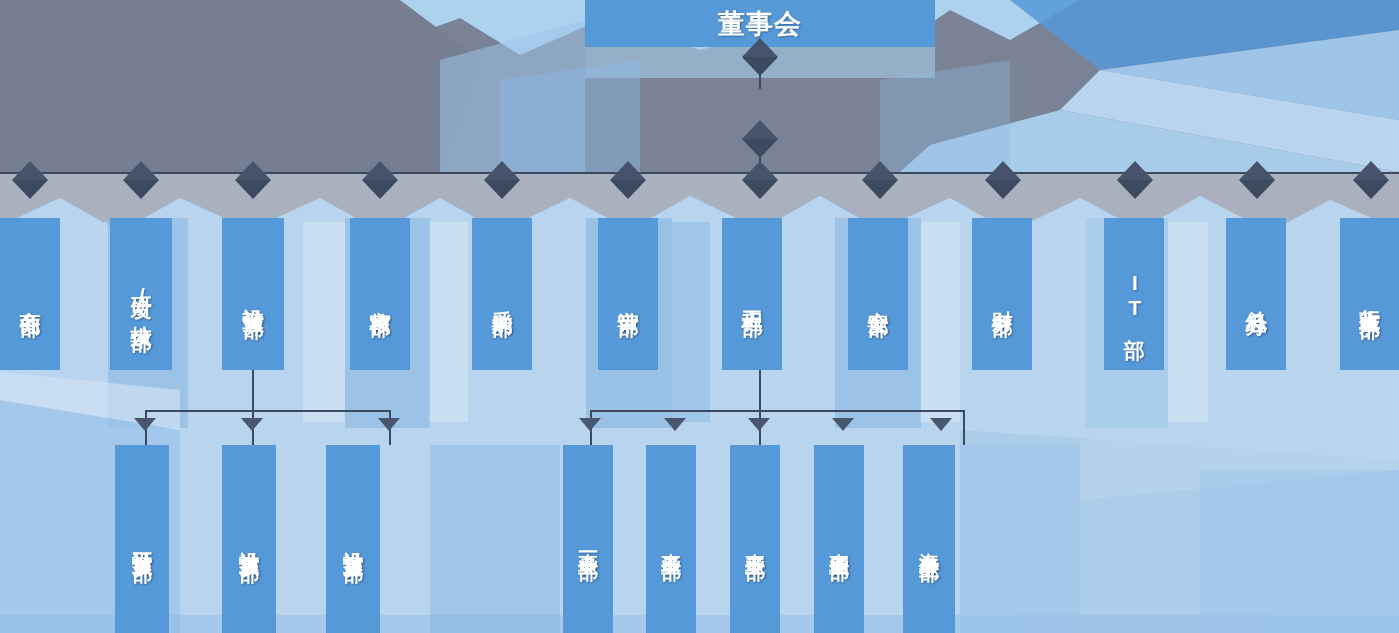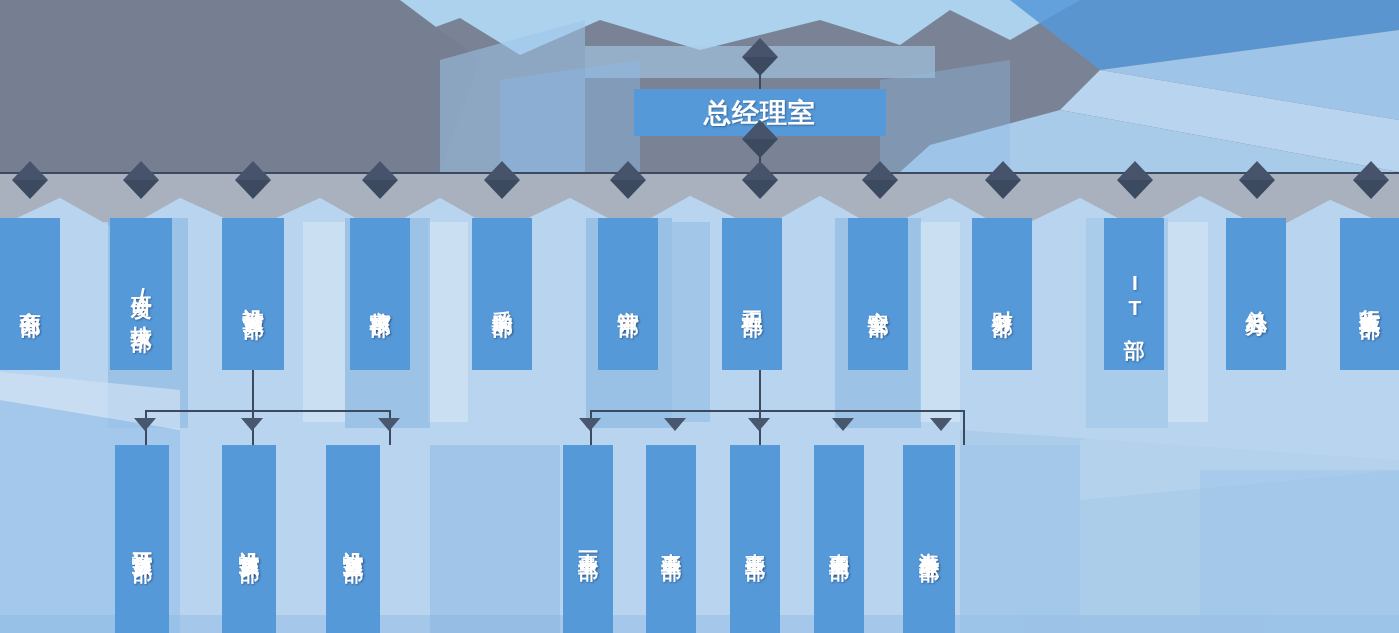--- a/index.html
+++ b/index.html
@@ -133,27 +133,27 @@
     <polygon points="1080,440 1399,400 1399,470 1080,500" fill="#b9d4ee" opacity="0.7"></polygon>
     <polygon points="0,615 1399,615 1399,633 0,633" fill="#8cb9e4" opacity="0.45"></polygon>
 
     <g opacity="0.45">
       <rect x="430" y="445" width="130" height="188" fill="#85b4e0"></rect>
       <rect x="960" y="445" width="120" height="188" fill="#9cc4e9"></rect>
       <rect x="1200" y="470" width="199" height="163" fill="#9cc4e9"></rect>
     </g>
   </svg>
 
+  <div class="node top" style="left:585px; top:0px; width:350px; height:47px;">
+    <span>董事会</span>
+  </div>
 
   <div class="vline" style="left:759px; top:47px; height:42px;"></div>
   <div class="diamond dark" style="left:742px; top:57px;"></div>
 
-  <div class="node top" style="left:634px; top:89px; width:252px; height:47px;">
-    <span>总经理室</span>
-  </div>
 
   <div class="vline" style="left:759px; top:136px; height:40px;"></div>
   <div class="diamond dark" style="left:742px; top:139px;"></div>
 
   <div class="hline" style="left:0px; top:172px; width:1399px;"></div>
 
   <div class="node vert" style="left:0px; top:218px; width:60px; height:152px;">
     <span>商务部</span>
   </div>
   <div class="node vert" style="left:110px; top:218px; width:62px; height:152px;">

